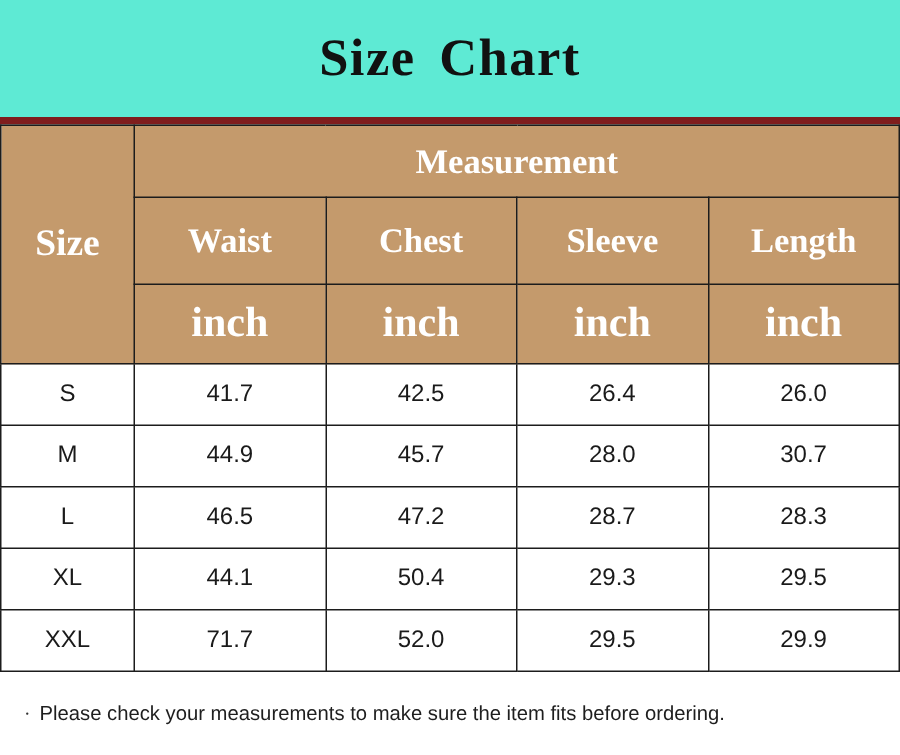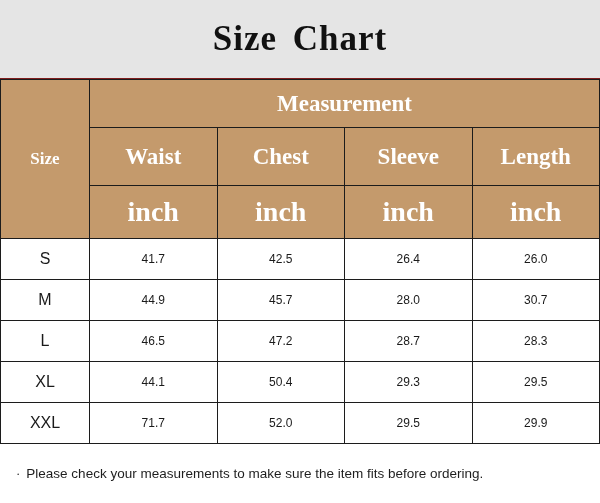--- a/index.html
+++ b/index.html
@@ -17,22 +17,22 @@
     width: 600px;
     height: 503px;
     box-sizing: border-box;
     display: flex;
     flex-direction: column;
     background: #ffffff;
   }
   
   .title-bar {
     height: 78px;
-    background: #e5e5e5;
-    border-bottom: 1px solid #7f1d1d;
+    background: #5eead4;
+    border-bottom: 5px solid #7f1d1d;
     display: flex;
     align-items: center;
     justify-content: center;
   }
   .title-bar .title-text {
     font-size: 35px;
     font-weight: bold;
     letter-spacing: 1px;
     color: #111111;
     font-family: "Liberation Serif", serif;
@@ -55,35 +55,35 @@
     background: #c49a6c;
     color: #ffffff;
     font-weight: bold;
     font-family: "Liberation Serif", serif;
   }
   .measurement-cell {
     font-size: 23px;
     height: 47px;
   }
   .size-cell {
-    font-size: 17px;
+    font-size: 25px;
     width: 88px;
   }
   .metric-cell {
     font-size: 23px;
     height: 57px;
   }
   .unit-cell {
     font-size: 28px;
     height: 52px;
   }
   .body-cell {
     background: #ffffff;
     color: #1a1a1a;
-    font-size: 12px;
+    font-size: 16px;
     height: 40px;
     font-family: "Liberation Sans", sans-serif;
   }
   .body-cell.size-label {
     font-size: 16px;
   }
   
   .note-bar {
     flex: 1 1 auto;
     display: flex;

